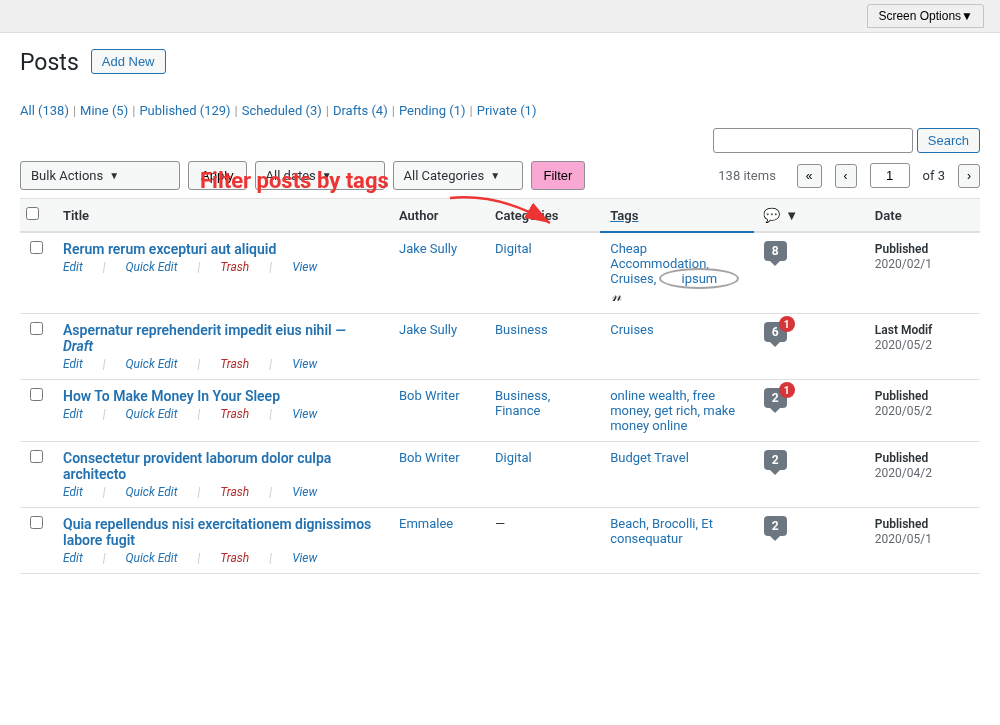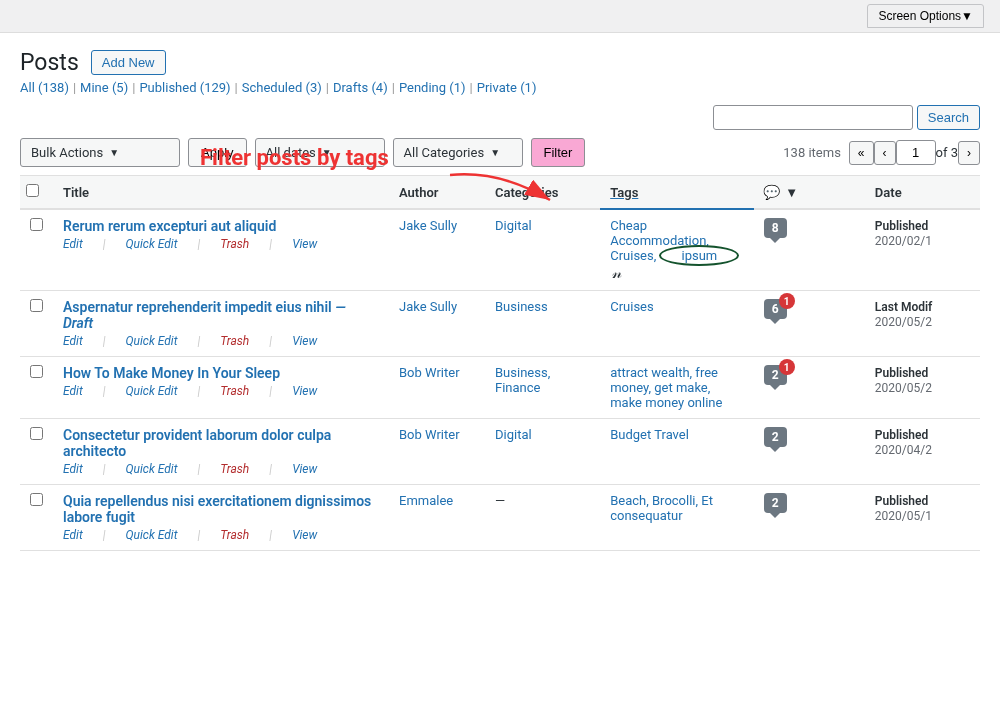--- a/index.html
+++ b/index.html
@@ -28,23 +28,23 @@
 
     .wrap {
       background: #fff;
       margin: 0;
       padding: 16px 20px;
       min-height: 725px;
     }
 
     .page-header {
       display: flex;
-      align-items: center;
+      align-items: flex-start;
       gap: 12px;
-      margin-bottom: 4px;
+      margin-bottom: 27px;
     }
 
     .page-title {
       font-size: 23px;
       font-weight: 400;
       color: #1d2327;
     }
 
     .add-new-btn {
       background: #f6f7f7;
@@ -153,21 +153,21 @@
       border-radius: 3px;
       padding: 6px 12px;
       font-size: 13px;
       cursor: pointer;
     }
 
     .tablenav-pages {
       margin-left: auto;
       display: flex;
       align-items: center;
-      gap: 0;
+      gap: 13px;
       font-size: 13px;
     }
 
     .items-count {
       margin-right: 8px;
       color: #646970;
     }
 
     .page-nav-btn {
       background: #f6f7f7;
@@ -264,21 +264,21 @@
       text-decoration: none;
     }
 
     .tag-link {
       color: #2271b1;
       cursor: pointer;
       text-decoration: none;
     }
 
     .tag-ipsum {
-      border: 2px solid #14532d;
+      border: 2px solid #a3a3a3;
       border-radius: 50%;
       padding: 1px 20px;
     }
 
     .comments-bubble {
       display: inline-flex;
       flex-direction: column;
       align-items: center;
       position: relative;
     }
@@ -573,21 +573,21 @@
             <a class="row-action-link">View</a>
           </div>
         </td>
         <td>
           <a class="author-link">Bob Writer</a>
         </td>
         <td>
           <a class="cat-link">Business, Finance</a>
         </td>
         <td>
-          <a class="tag-link">attract wealth, free money, get make, make money online</a>
+          <a class="tag-link">online wealth, free money, get rich, make money online</a>
         </td>
         <td>
           <div class="comments-bubble">
             <div class="bubble" style="position:relative;">2
               <span class="bubble-badge">1</span>
             </div>
           </div>
         </td>
         <td>
           <span class="date-status">Published</span><br>

